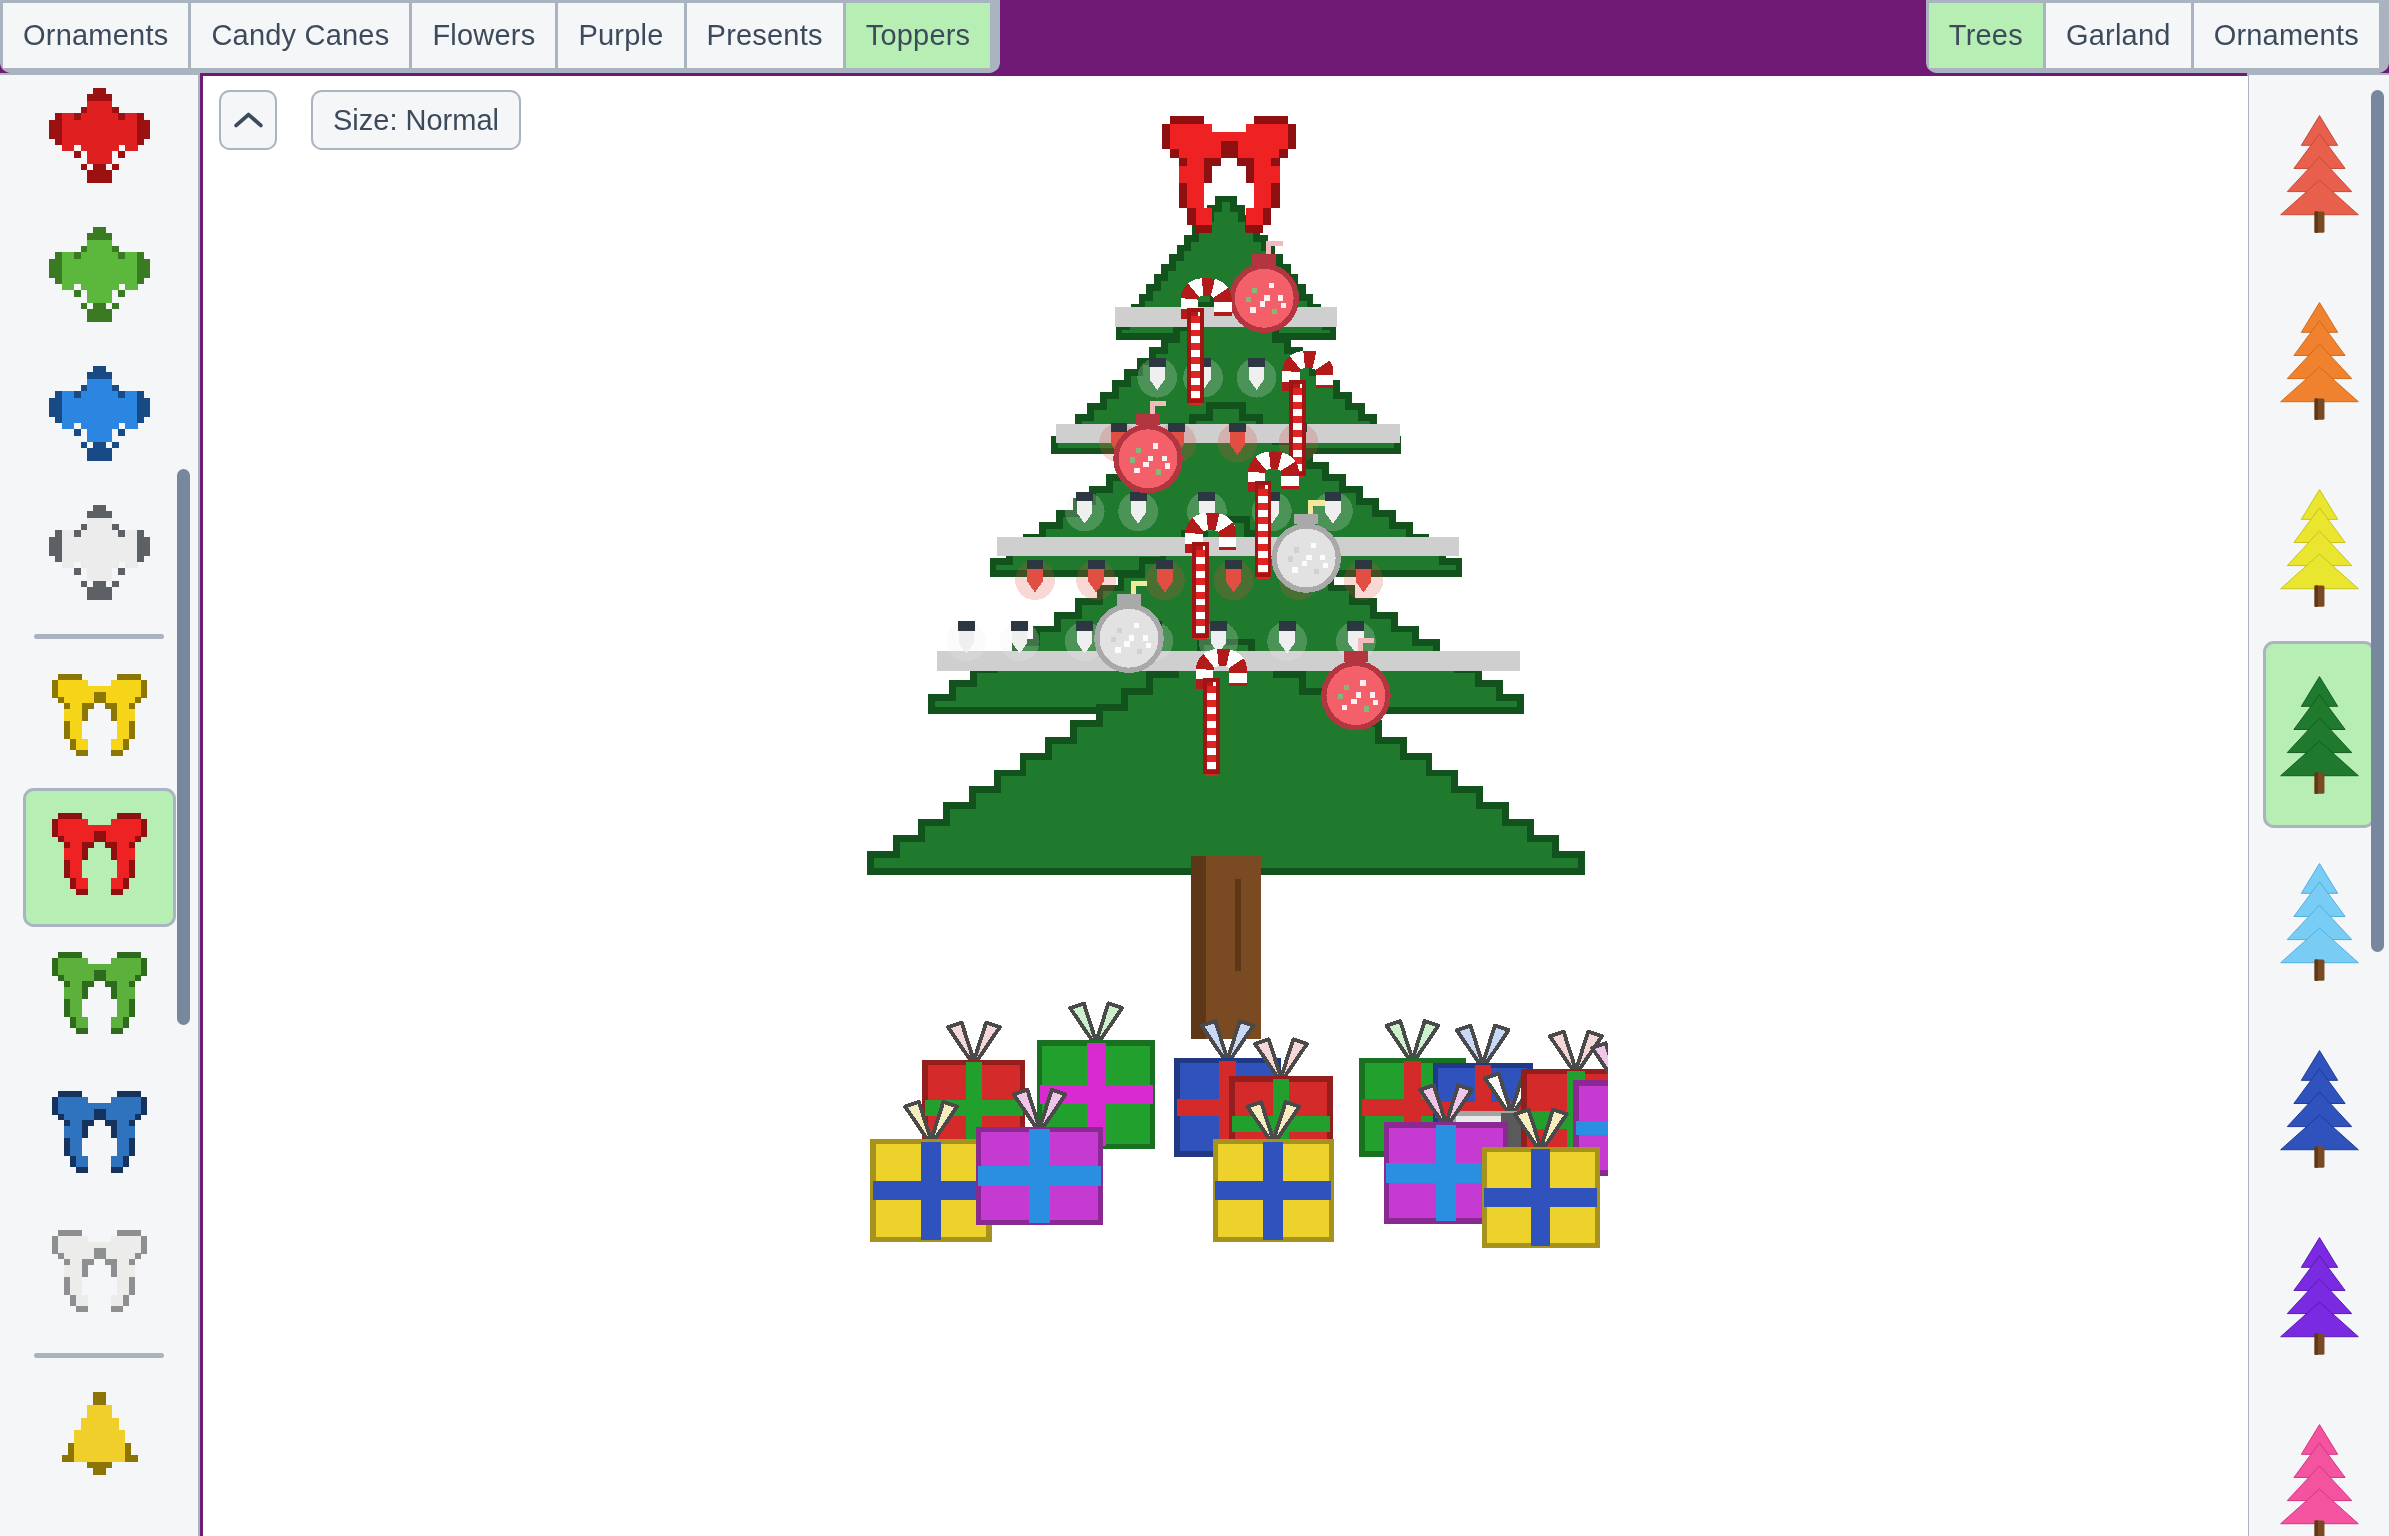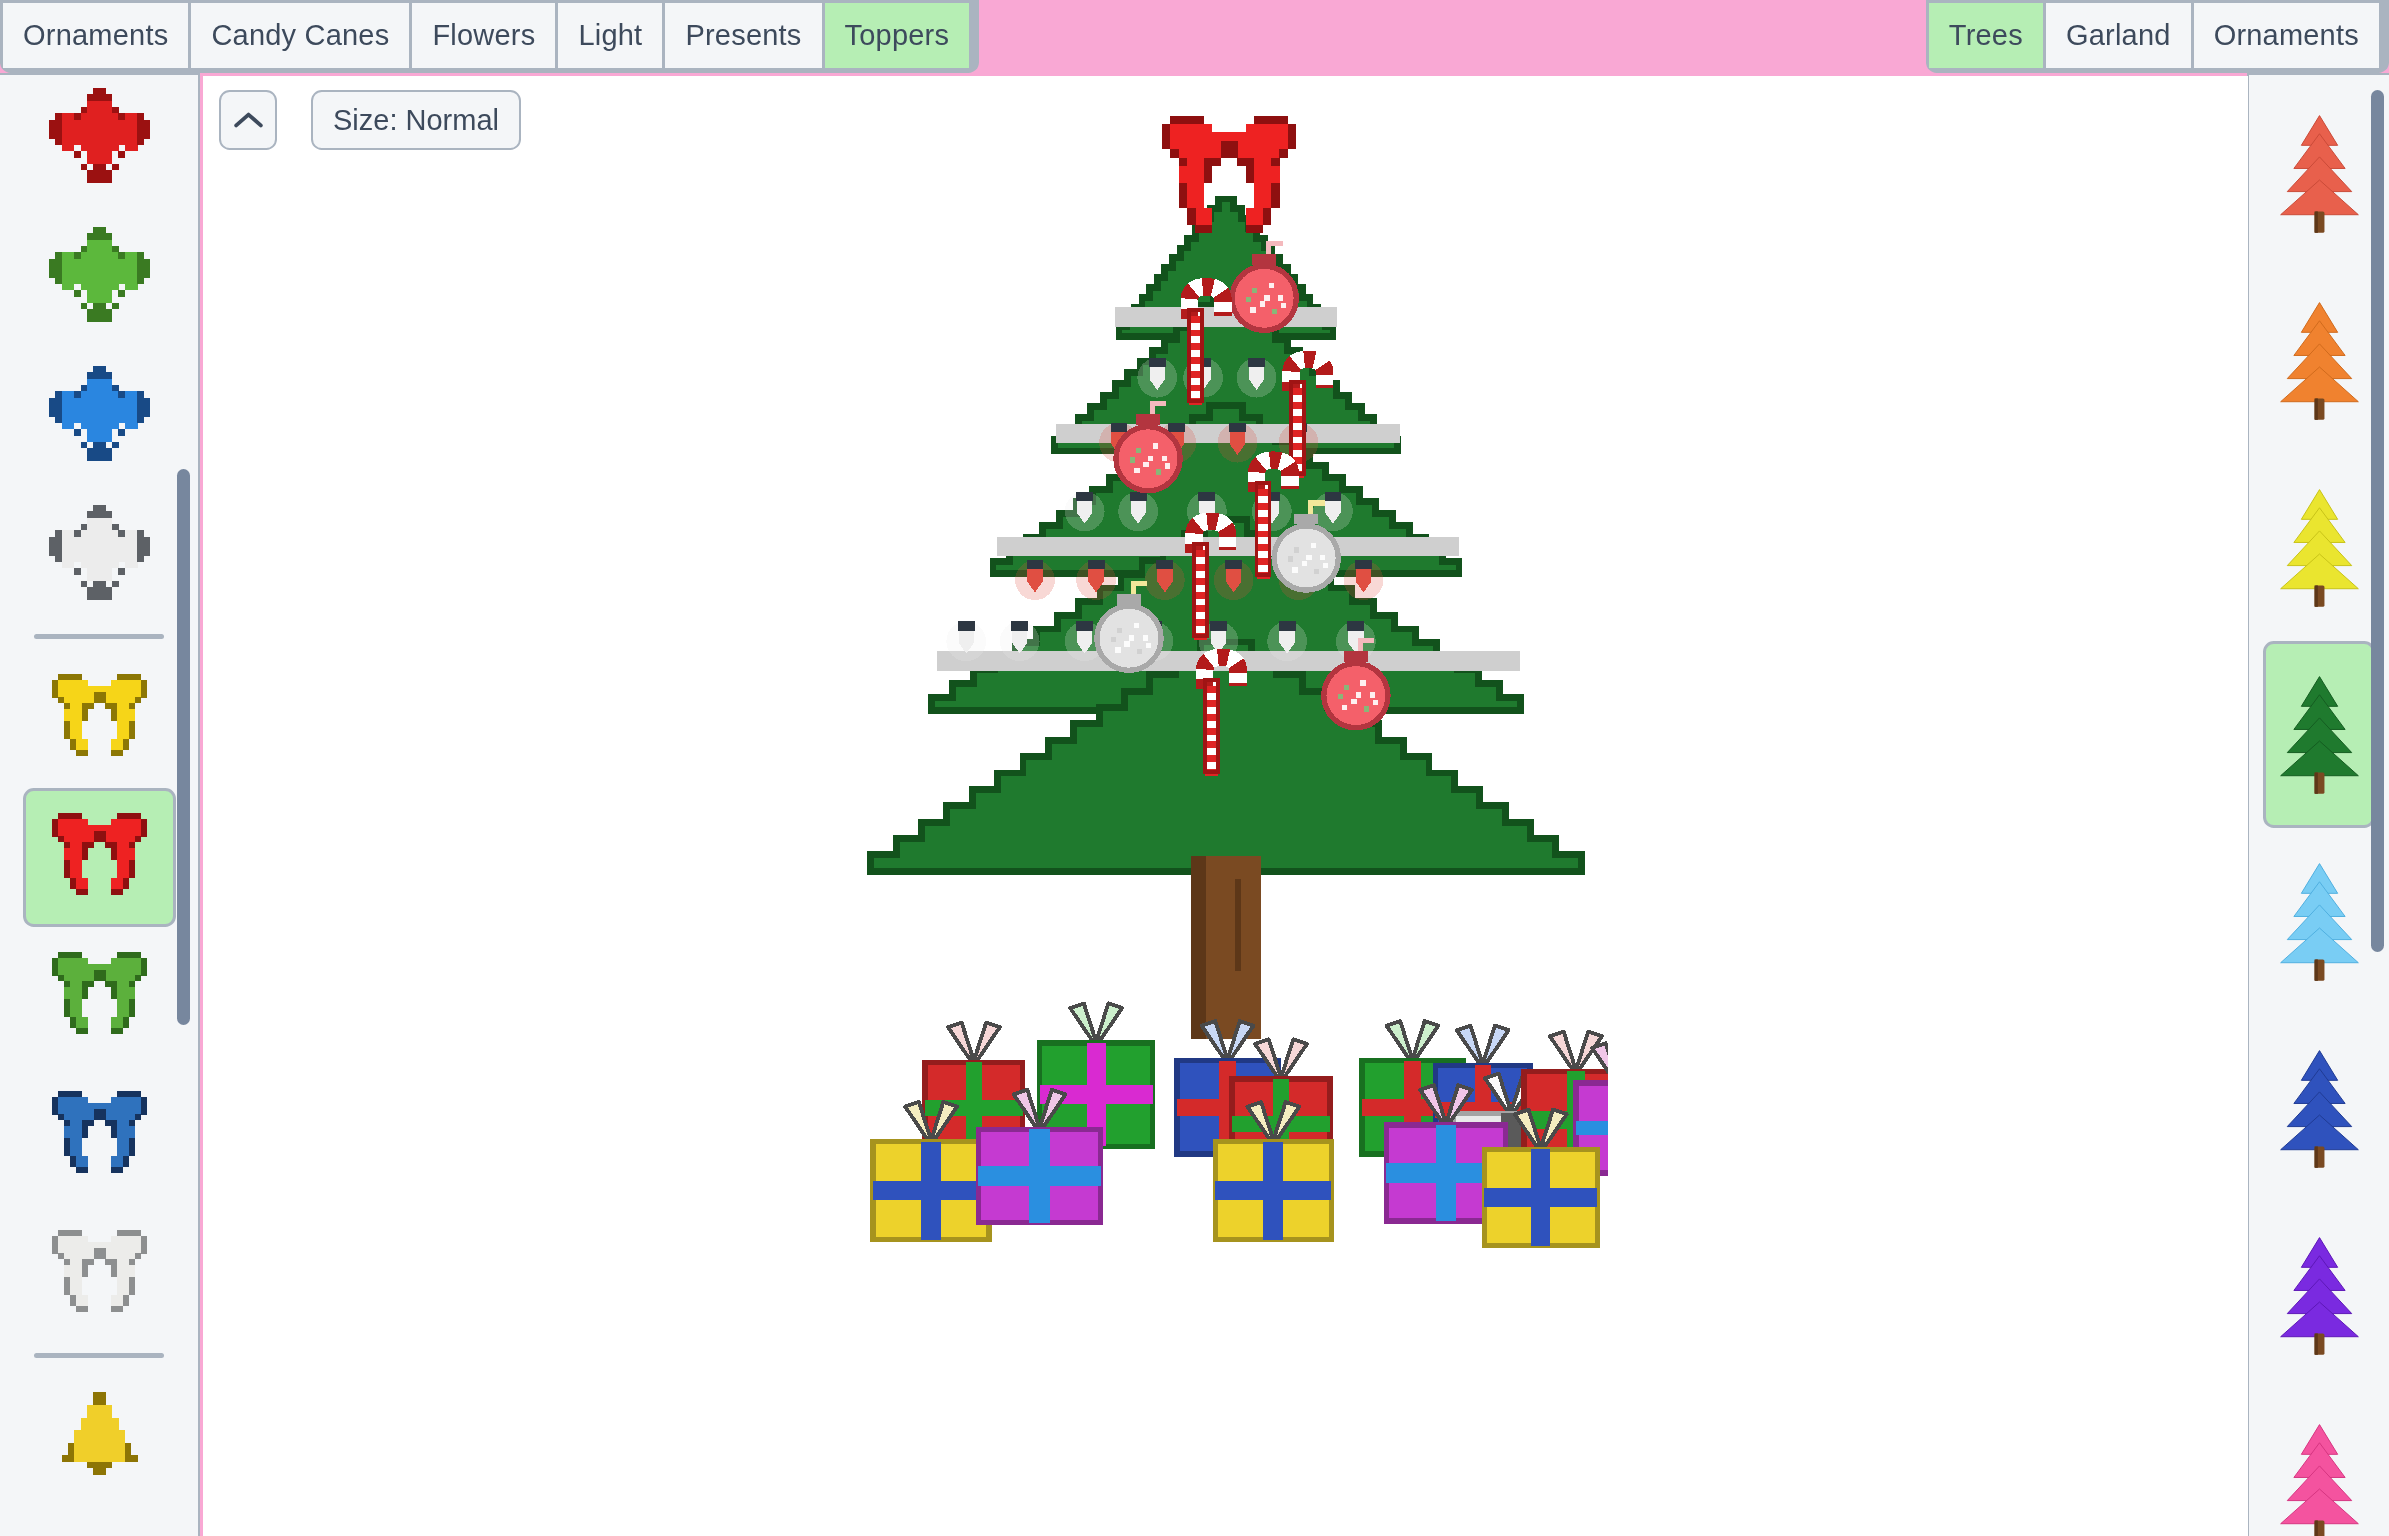--- a/index.html
+++ b/index.html
@@ -6,21 +6,21 @@
   * { box-sizing: border-box; margin: 0; padding: 0; }
   html, body {
     width: 2389px; height: 1536px;
     overflow: hidden;
     background: #ffffff;
     font-family: "Liberation Sans", sans-serif;
   }
   #app {
     position: relative;
     width: 2389px; height: 1536px;
-    background: #f9a8d4;
+    background: #701a75;
   }
 
   
   .tabbar {
     position: absolute;
     top: 0;
     height: 73px;
     display: flex;
     background: #aab4c0;
     border-radius: 0 0 10.7px 10.7px;
@@ -170,21 +170,21 @@
 </style>
 </head>
 <body>
 
 <div id="app">
 
   <div id="left-tabbar" class="tabbar">
       <button class="tab">Ornaments</button>
       <button class="tab">Candy Canes</button>
       <button class="tab">Flowers</button>
-      <button class="tab">Light</button>
+      <button class="tab">Purple</button>
       <button class="tab">Presents</button>
       <button class="tab selected">Toppers</button>
     </div>
 
   <div id="right-tabbar" class="tabbar">
       <button class="tab selected">Trees</button>
       <button class="tab">Garland</button>
       <button class="tab">Ornaments</button>
     </div>
 

